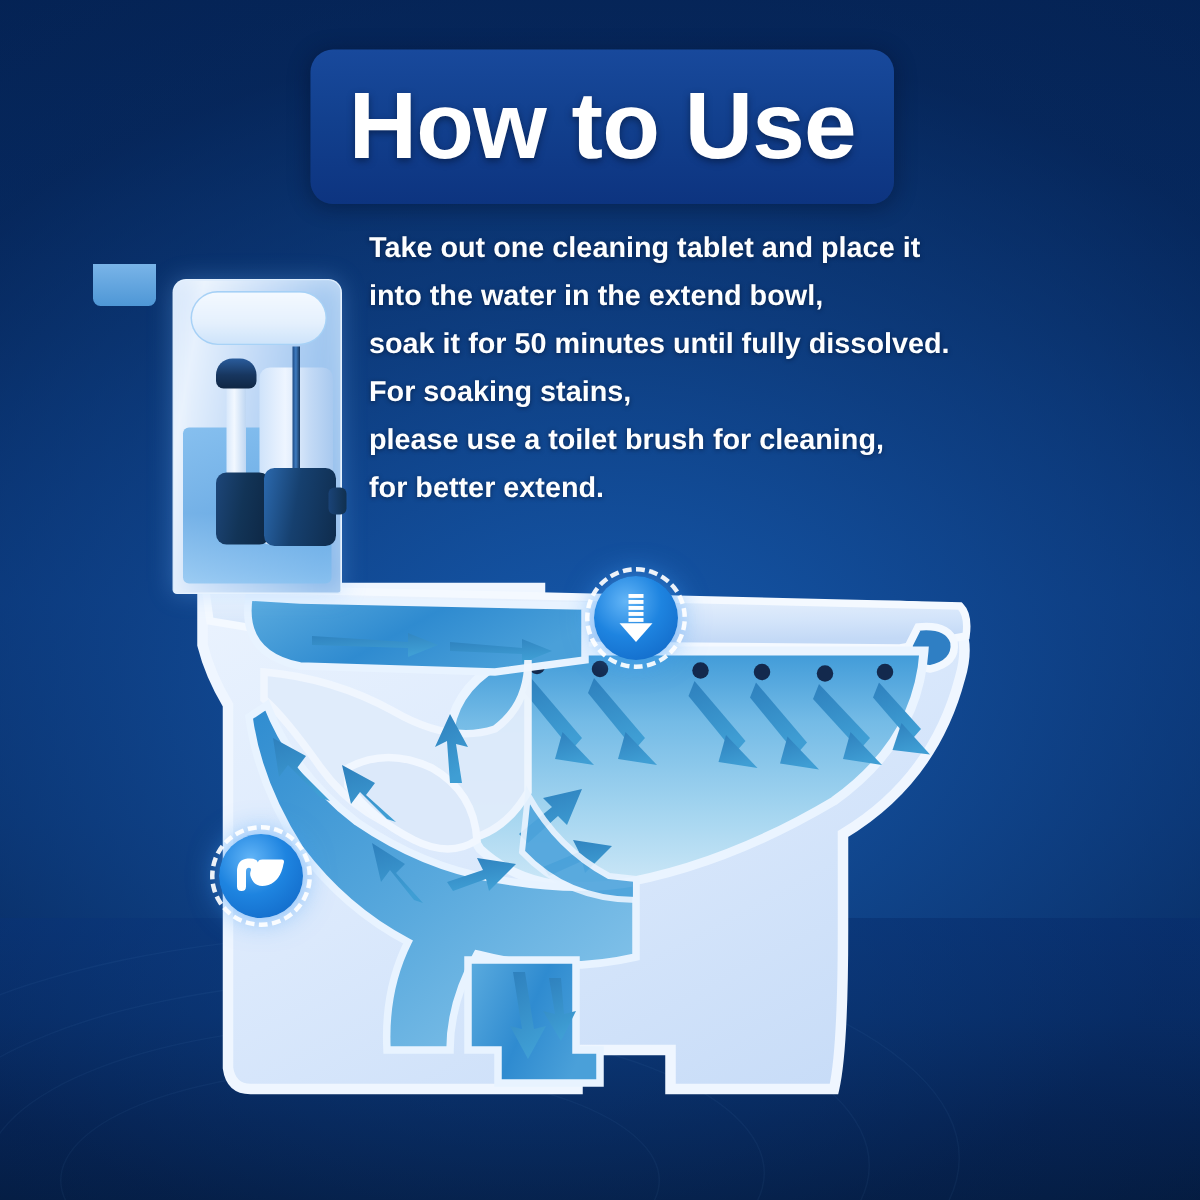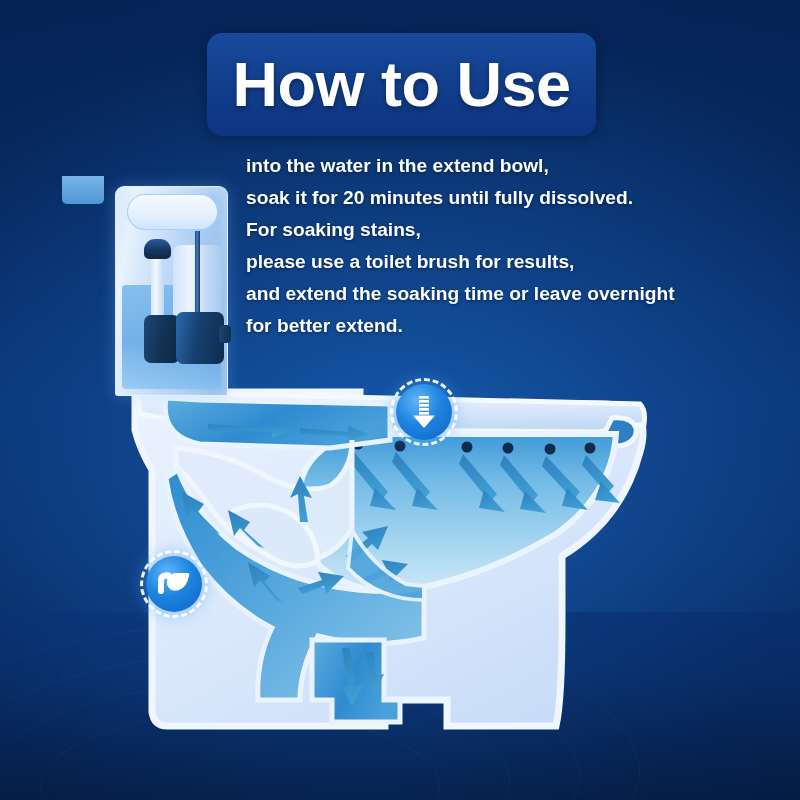--- a/index.html
+++ b/index.html
@@ -278,21 +278,21 @@
       </svg>
     </div>
 
   </div>
 
   <div id="headline">
     <div id="headline-text">How to Use</div>
   </div>
 
   <div id="bodytext">
+    <div class="bline">Take out one cleaning tablet and place it</div>
     <div class="bline">into the water in the extend bowl,</div>
-    <div class="bline">soak it for 20 minutes until fully dissolved.</div>
+    <div class="bline">soak it for 50 minutes until fully dissolved.</div>
     <div class="bline">For soaking stains,</div>
-    <div class="bline">please use a toilet brush for results,</div>
-    <div class="bline">and extend the soaking time or leave overnight</div>
+    <div class="bline">please use a toilet brush for cleaning,</div>
     <div class="bline">for better extend.</div>
   </div>
 
 </div>
 
 </body></html>

